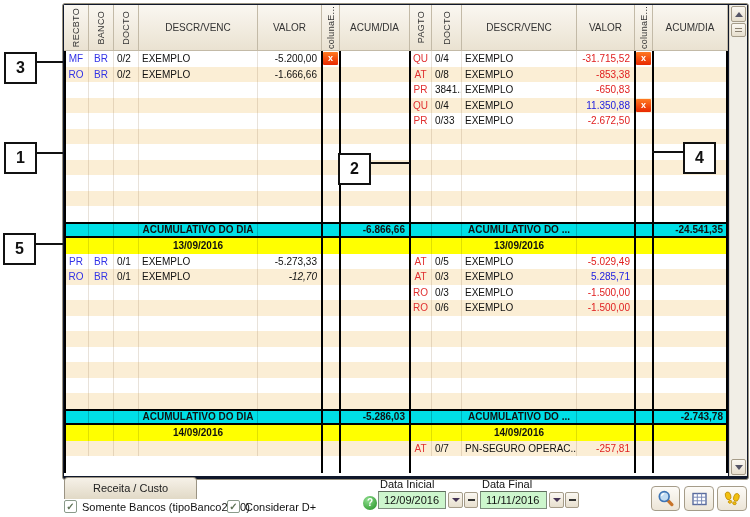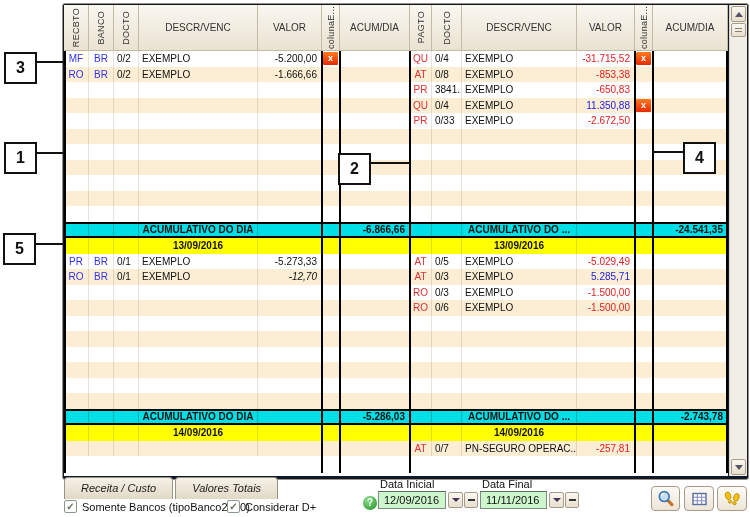--- a/index.html
+++ b/index.html
@@ -51,23 +51,23 @@
   .sb-up{top:1px;} .sb-down{bottom:1px;}
   .tri-up{width:0;height:0;border-left:4px solid transparent;border-right:4px solid transparent;border-bottom:5px solid #556;}
   .tri-down{width:0;height:0;border-left:4px solid transparent;border-right:4px solid transparent;border-top:5px solid #556;}
   .sb-thumb{position:absolute;left:1px;top:18px;width:15px;height:14px;border:1px solid #A59C89;border-radius:2px;
             background:linear-gradient(#FBF8F2,#E7DFCE);box-sizing:border-box;display:flex;flex-direction:column;
             align-items:center;justify-content:center;gap:2px;}
   .sb-thumb i{display:block;width:7px;height:1px;background:#8A8070;}
 
   
   .tabs{position:absolute;left:64px;top:477px;display:flex;align-items:flex-end;gap:2px;z-index:2;}
-  .tab{height:21px;line-height:21px;padding:0 16px;font-size:11px;color:#222;
+  .tab{height:21px;line-height:21px;padding:0 28px;font-size:11px;color:#222;
        border:1px solid #9A9383;border-bottom:none;border-radius:4px 4px 0 0;
-       background:linear-gradient(#F6F1E8,#E1D9C6);font-style:italic;}
+       background:linear-gradient(#F6F1E8,#E1D9C6);}
   .tab.active{height:24px;line-height:24px;background:linear-gradient(#FDFCF9,#F2EDE2);font-size:11px;}
 
   
   .chk{position:absolute;top:500px;display:flex;align-items:center;gap:5px;font-size:11px;color:#111;}
   .chk1{left:64px;} .chk2{left:227px;}
   .cbox{box-sizing:border-box;width:13px;height:13px;border:1px solid #8A9A8A;border-radius:2px;background:#fff;
         font-size:10px;line-height:11px;text-align:center;color:#5E7256;font-weight:bold;}
   .help{position:absolute;left:363px;top:496px;width:14px;height:14px;border-radius:50%;
         background:radial-gradient(circle at 35% 30%,#8FDE8F,#1E8E1E);color:#fff;font-size:10px;font-weight:bold;
         text-align:center;line-height:14px;}
@@ -575,21 +575,20 @@
           <i></i>
         </div>
       <div class="sb-btn sb-down">
           <i class="tri-down"></i>
         </div>
     </div>
   </div>
 
   <div class="tabs">
     <div class="tab">Receita / Custo</div>
-    <div class="tab">Valores Totais</div>
   </div>
 
   <div class="chk chk1">
     <span class="cbox">✓</span>
     <span>Somente Bancos (tipoBanco2 = 0)</span>
   </div>
   <div class="chk chk2">
     <span class="cbox">✓</span>
     <span>Considerar D+</span>
   </div>

